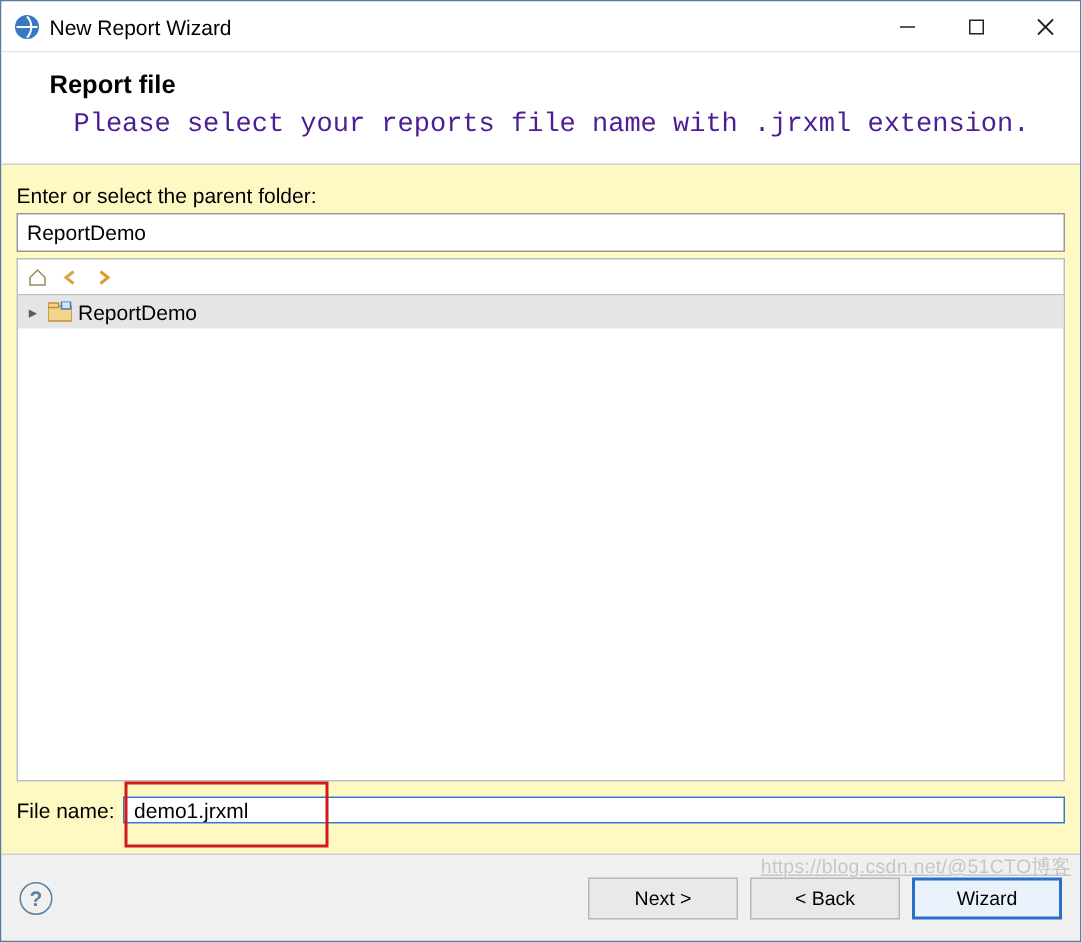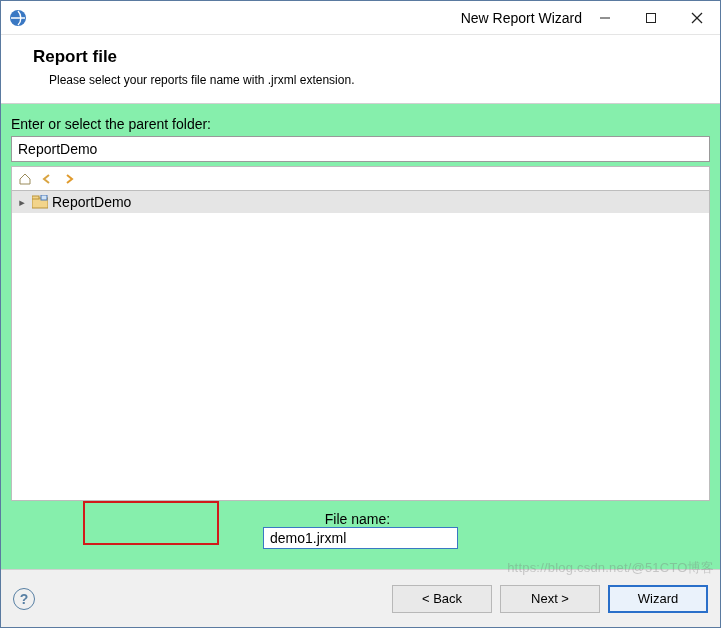--- a/index.html
+++ b/index.html
@@ -9,32 +9,32 @@
     border: 1px solid #5a7aa0;
     background: #fff;
     display: flex; flex-direction: column;
     position: relative;
   }
   .titlebar {
     height: 34px; display: flex; align-items: center;
     padding-left: 8px; background: #fff;
     border-bottom: 1px solid #e5e5e5;
   }
-  .titlebar .title { font-size: 14px; color: #000; margin-left: 22px; flex: 1; text-align: right; }
+  .titlebar .title { font-size: 14px; color: #000; margin-left: 6px; flex: 1; }
   .winctrls { display: flex; height: 100%; }
   .winbtn { width: 46px; display:flex; align-items:center; justify-content:center; color:#222; font-size:14px; }
   .winbtn svg { display:block; }
   .header {
     padding: 12px 18px 16px 32px;
     background: #fff;
   }
   .header h1 { margin:0 0 6px 0; font-size:17px; font-weight:700; color:#000; }
-  .header p { margin:0; font-size:12px; color:#000000; padding-left:16px; }
+  .header p { margin:0; font-size:18px; color:#4c1d95; padding-left:16px;font-family:Liberation Mono, monospace; }
   .body {
-    flex:1; background:#86efac; border-top:1px solid #d0d0d0;
+    flex:1; background:#fef9c3; border-top:1px solid #d0d0d0;
     padding: 12px 10px 6px 10px;
     display:flex; flex-direction:column;
   }
   .lbl { font-size:14px; color:#000; margin-bottom:4px; }
   .parent-input {
     width:100%; height:26px; border:1px solid #999; background:#fff;
     font-size:14px; padding:2px 6px; outline:none;
   }
   .toolbar {
     border:1px solid #bdbdbd; border-bottom:none; background:#fff;
@@ -46,21 +46,21 @@
     flex:1; border:1px solid #bdbdbd; background:#fff;
     overflow:auto; font-size:14px;
   }
   .tree-row {
     display:flex; align-items:center; height:22px; padding-left:4px;
     gap:4px;
   }
   .tree-row.selected { background:#e5e5e5; }
   .expander { width:12px; text-align:center; color:#5a5a5a; font-size:11px; }
   .folder-ic { width:16px; height:14px; }
-  .filerow { display:flex; align-items:center; margin-top:10px; position:relative;flex-direction:column; }
+  .filerow { display:flex; align-items:center; margin-top:10px; position:relative; }
   .filerow .lbl2 { font-size:14px; color:#000; margin-right:6px; }
   .file-input {
     flex:1; height:18px; border:1px solid #3a78c3; background:#fff;
     font-size:14px; padding:2px 6px; outline:none;
   }
   .red-box {
     position:absolute; left:72px; top:-10px; width:136px; height:44px;
     border:2px solid #d11a1a; pointer-events:none;
   }
   .footer {
@@ -72,23 +72,23 @@
     color:#577fa3; font-size:14px; font-weight:600; }
   .footer .spacer { flex:1; }
   .btn {
     width:100px; height:28px; margin-left:8px;
     background:#e9e9e9; border:1px solid #b8b8b8;
     font-size:13px; color:#000; display:flex; align-items:center; justify-content:center;
   }
   .btn.primary { border:2px solid #2a6fc9; background:#eaf2fb; }
   .app-icon { width:18px; height:18px; }
   .watermark {
-    position:absolute; right:6px; bottom:50px;
+    position:absolute; right:6px; bottom:40px;
     font-size:13px; color:rgba(120,120,120,0.35);
-    pointer-events:none; letter-spacing:0.2px;
+    pointer-events:none; letter-spacing:0.2px;text-decoration:underline;
   }
 </style>
 </head>
 <body>
 
 <div class="window">
 
   <div class="titlebar">
     <svg class="app-icon" viewBox="0 0 18 18">
       <circle cx="9" cy="9" r="8" fill="#3a78c3"></circle>
@@ -161,19 +161,19 @@
     </div>
 
     <div style="height:14px"></div>
   </div>
 
   <div class="footer">
     <div class="help">
       <span>?</span>
     </div>
     <div class="spacer"></div>
+    <div class="btn">Next &gt;</div>
     <div class="btn">&lt; Back</div>
-    <div class="btn">Next &gt;</div>
     <div class="btn primary">Wizard</div>
   </div>
 
   <div class="watermark">https://blog.csdn.net/@51CTO博客</div>
 </div>
 
 </body></html>

